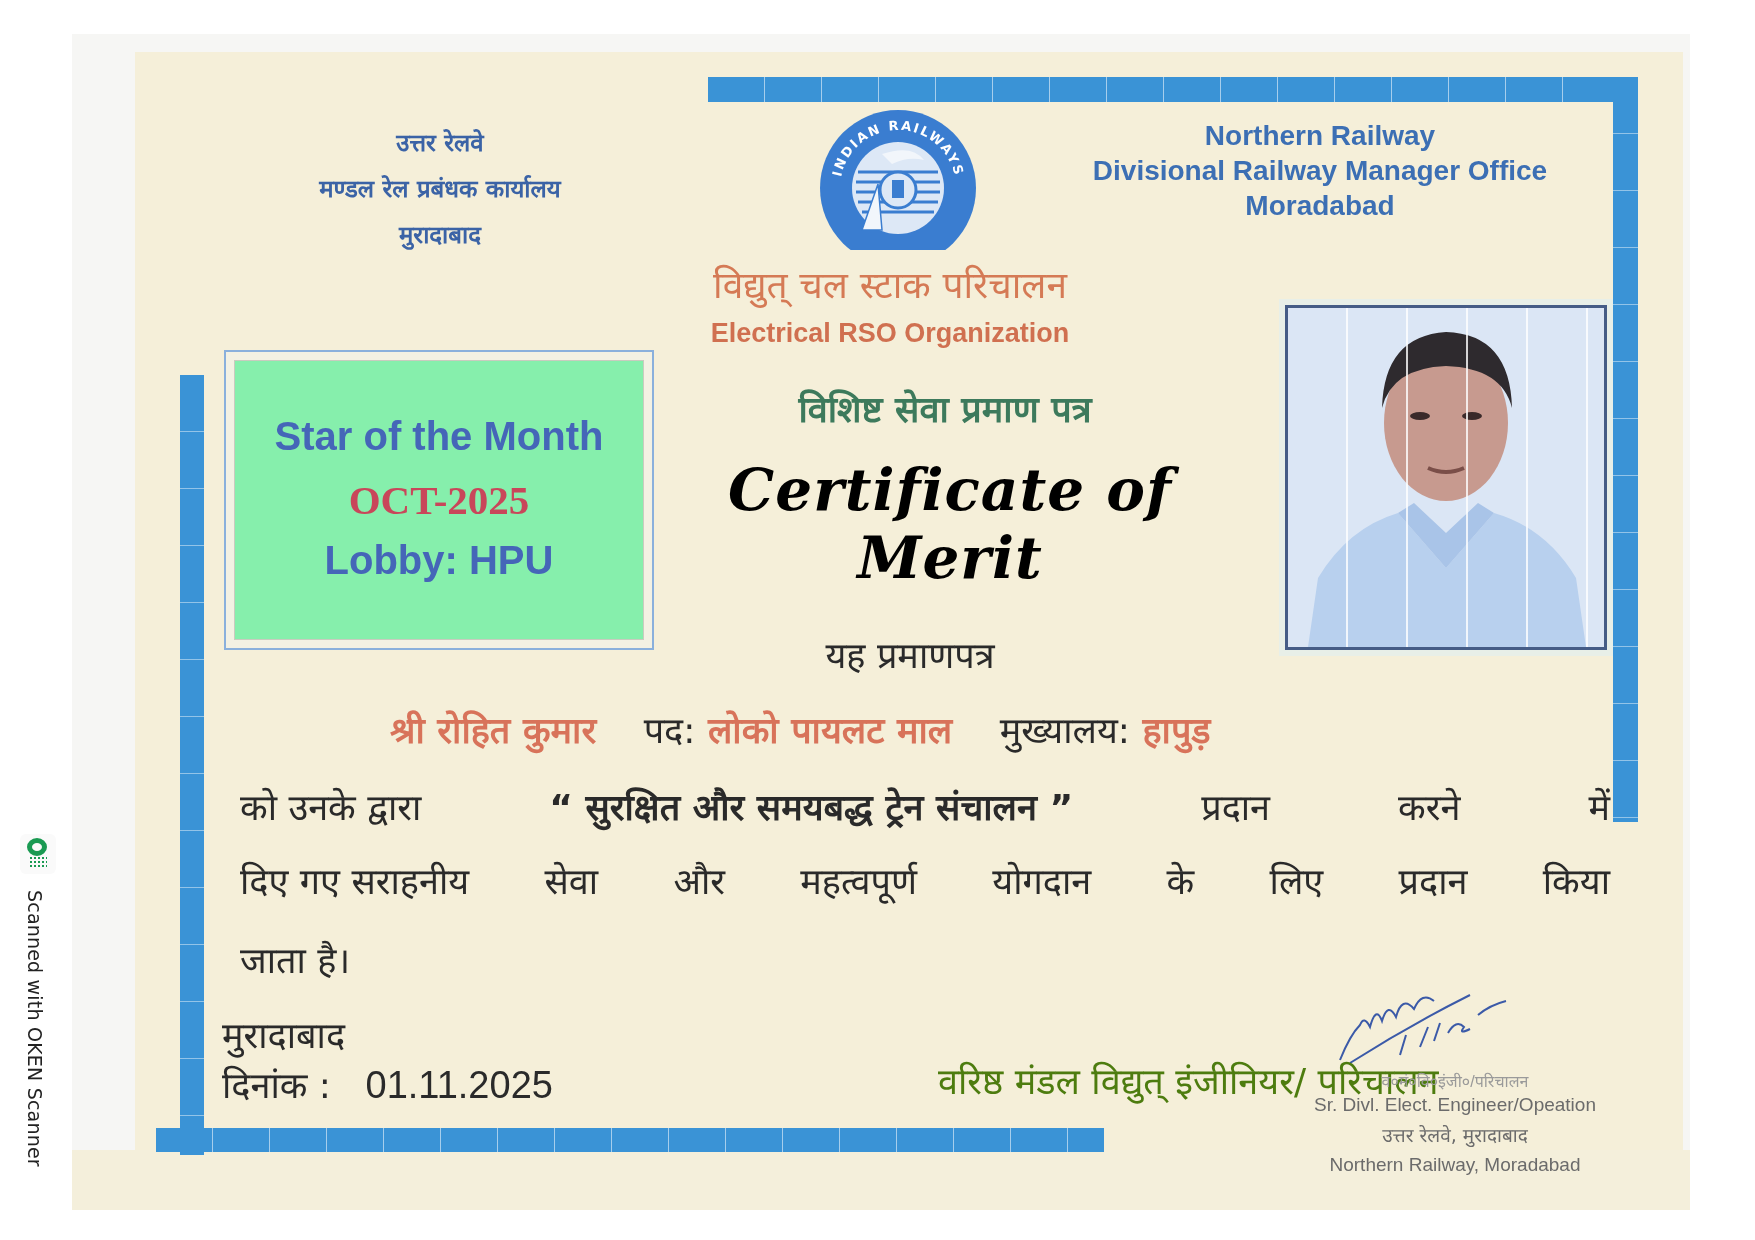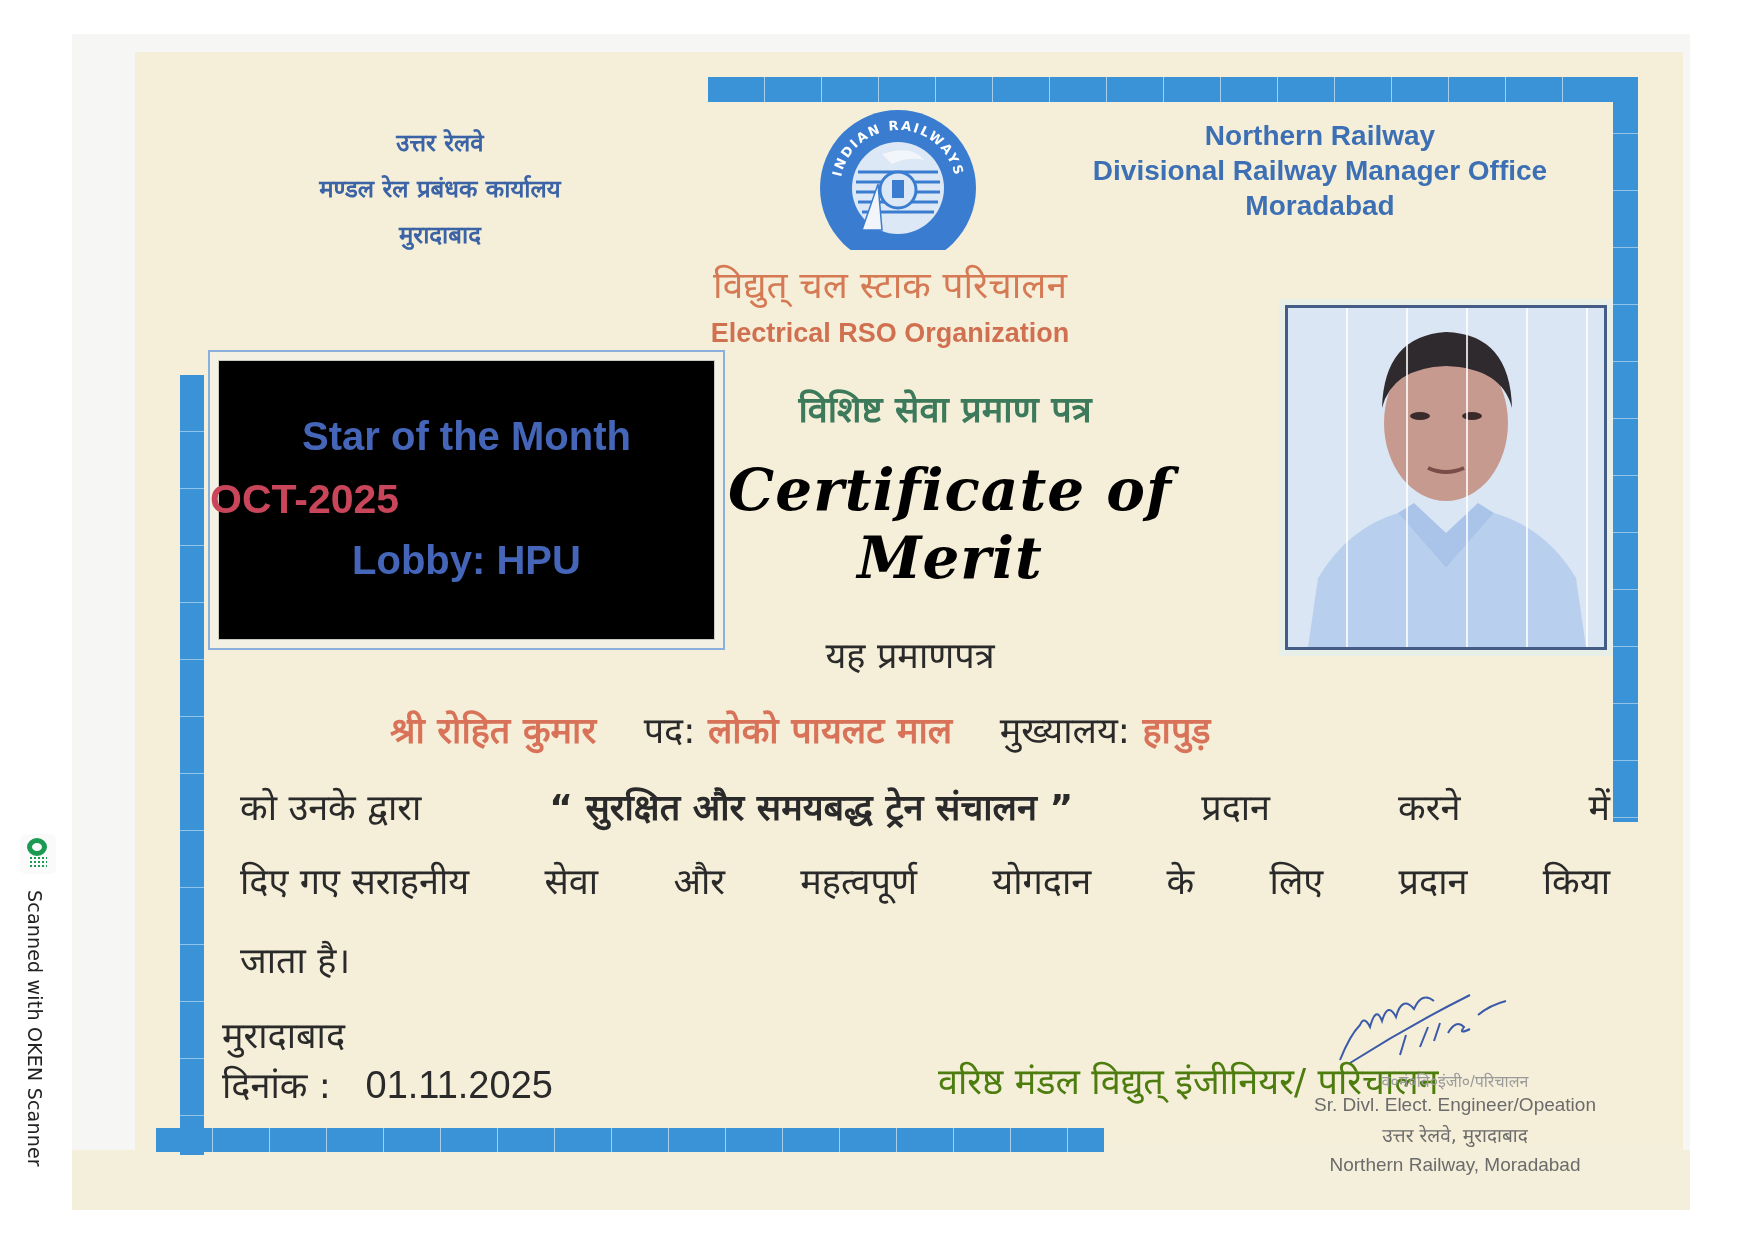--- a/index.html
+++ b/index.html
@@ -36,23 +36,23 @@
   
   .logo { left:812px; top:110px; width:172px; height:140px; }
 
   .org-hi { left:640px; top:262px; width:500px; text-align:center; color:#d57a55; font-size:37px; line-height:48px; font-family:"DejaVu Sans", sans-serif; }
   .org-en { left:640px; top:318px; width:500px; text-align:center; color:#d07050; font-size:27px; font-weight:bold; font-family:"Liberation Sans", sans-serif; }
 
   .cert-hi { left:690px; top:384px; width:510px; text-align:center; color:#3d7a5c; font-size:36px; font-weight:bold; font-family:"DejaVu Sans", sans-serif; }
   .cert-en { left:660px; top:456px; width:580px; text-align:center; color:#000000; font-size:58px; font-weight:bold; font-family:"DejaVu Serif", serif; letter-spacing:1px; font-style:italic; }
 
   
-  .star-box { left:208px; top:350px; width:517px; height:300px; background:#000000; border:2px solid #8ab0dc; box-sizing:border-box; box-shadow: inset 0 0 0 8px #f3f1e3, inset 0 0 0 9px #c9cbbf; }
+  .star-box { left:224px; top:350px; width:430px; height:300px; background:#86efac; border:2px solid #8ab0dc; box-sizing:border-box; box-shadow: inset 0 0 0 8px #f3f1e3, inset 0 0 0 9px #c9cbbf; }
   .star-box .l1 { position:absolute; top:62px; width:100%; text-align:center; color:#4566b8; font-size:40px; font-weight:bold; font-family:"Liberation Sans", sans-serif; }
-  .star-box .l2 { position:absolute; top:124px; width:100%; color:#c9465a; font-size:41px; font-weight:bold; font-family:Liberation Sans, sans-serif; }
+  .star-box .l2 { position:absolute; top:124px; width:100%; text-align:center; color:#c9465a; font-size:41px; font-weight:bold; font-family:Liberation Serif, serif; }
   .star-box .l3 { position:absolute; top:186px; width:100%; text-align:center; color:#4566b8; font-size:40px; font-weight:bold; font-family:"Liberation Sans", sans-serif; }
 
   
   .photo-frame { left:1285px; top:305px; width:322px; height:345px; background:#dfe9f6; border:3px solid #455c86; box-sizing:border-box; box-shadow: 0 0 0 6px #e8efe8; }
   .photo-lines { position:absolute; inset:0; background-image: repeating-linear-gradient(90deg, transparent 0 58px, rgba(255,255,255,0.8) 58px 60px); }
 
   
   .intro { left:760px; top:630px; width:300px; text-align:center; color:#2a2a2a; font-size:36px; font-family:"DejaVu Sans", sans-serif; }
   .name-line { left:390px; top:705px; width:1060px; font-size:36px; font-weight:bold; font-family:"DejaVu Sans", sans-serif; white-space:nowrap; }
   .accent { color:#d8735a; }

